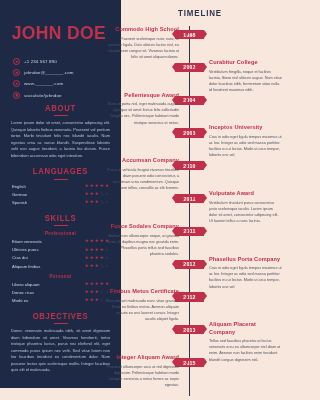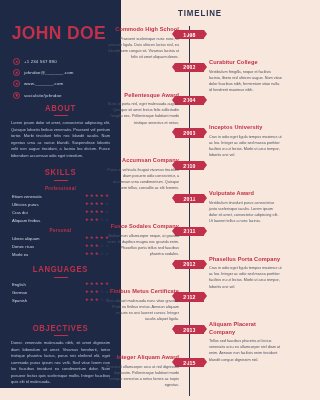--- a/index.html
+++ b/index.html
@@ -201,20 +201,57 @@
           <span class="c-txt">socialsite/johndoe</span>
         </div>
       </div>
 
     <div style="">
       <div class="sec-head">ABOUT</div>
       <div class="sec-rule"></div>
       <div class="body-txt" style="margin-top:4px">Lorem ipsum dolor sit amet, consectetur adipiscing elit. Quisque lobortis finibus venenatis. Praesent vel pretium tortor. Morbi tincidunt felis nec blandit iaculis. Nam egestas urna ac varius blandit. Suspendisse lobortis velit non augue tincidunt, a lacinia leo dictum. Fusce bibendum accumsan odio eget interdum.</div>
     </div>
 
+    <div style="margin-top:7px">
+      <div class="sec-head">LANGUAGES</div>
+      <div class="sec-rule"></div>
+      <div id="lang-list" style="margin-top:4px">
+          <div class="skill-row">
+            <span class="skill-name">English</span>
+            <span class="stars">
+              <span class="st">★</span>
+              <span class="st">★</span>
+              <span class="st">★</span>
+              <span class="st">★</span>
+              <span class="st">★</span>
+            </span>
+          </div>
+          <div class="skill-row">
+            <span class="skill-name">German</span>
+            <span class="stars">
+              <span class="st">★</span>
+              <span class="st">★</span>
+              <span class="st">★</span>
+              <span class="st off">☆</span>
+              <span class="st off">☆</span>
+            </span>
+          </div>
+          <div class="skill-row">
+            <span class="skill-name">Spanish</span>
+            <span class="stars">
+              <span class="st">★</span>
+              <span class="st">★</span>
+              <span class="st">★</span>
+              <span class="st off">☆</span>
+              <span class="st off">☆</span>
+            </span>
+          </div>
+        </div>
+    </div>
+
     <div style="margin-top:8px">
       <div class="sec-head">SKILLS</div>
       <div class="sec-rule"></div>
       <div id="skill-groups">
           <div class="sub-head">Professional</div>
           <div class="skill-row">
             <span class="skill-name">Etiam venenatis</span>
             <span class="stars">
               <span class="st">★</span>
               <span class="st">★</span>
@@ -280,58 +317,21 @@
               <span class="st">★</span>
               <span class="st">★</span>
               <span class="st">★</span>
               <span class="st off">☆</span>
               <span class="st off">☆</span>
             </span>
           </div>
         </div>
     </div>
 
-    <div style="margin-top:7px">
-      <div class="sec-head">LANGUAGES</div>
-      <div class="sec-rule"></div>
-      <div id="lang-list" style="margin-top:4px">
-          <div class="skill-row">
-            <span class="skill-name">English</span>
-            <span class="stars">
-              <span class="st">★</span>
-              <span class="st">★</span>
-              <span class="st">★</span>
-              <span class="st">★</span>
-              <span class="st">★</span>
-            </span>
-          </div>
-          <div class="skill-row">
-            <span class="skill-name">German</span>
-            <span class="stars">
-              <span class="st">★</span>
-              <span class="st">★</span>
-              <span class="st">★</span>
-              <span class="st off">☆</span>
-              <span class="st off">☆</span>
-            </span>
-          </div>
-          <div class="skill-row">
-            <span class="skill-name">Spanish</span>
-            <span class="stars">
-              <span class="st">★</span>
-              <span class="st">★</span>
-              <span class="st">★</span>
-              <span class="st off">☆</span>
-              <span class="st off">☆</span>
-            </span>
-          </div>
-        </div>
-    </div>
-
-    <div style="margin-top:20px">
+    <div style="margin-top:8px">
       <div class="sec-head">OBJECTIVES</div>
       <div class="sec-rule"></div>
       <div class="body-txt" style="margin-top:4px">Donec venenatis malesuada nibh, sit amet dignissim diam bibendum sit amet. Vivamus hendrerit, tortor tristique pharetra luctus, purus nisi eleifend elit, eget commodo purus ipsum nec velit. Sed vitae lorem non leo faucibus tincidunt eu condimentum dolor. Nam posuere lectus quis scelerisque mollis. Integer faucibus quis elit id malesuada.</div>
     </div>
   </aside>
 
   <main class="main">
     <div class="tl-title">TIMELINE</div>
     <div class="axis"></div>
     <div id="tl-items">

